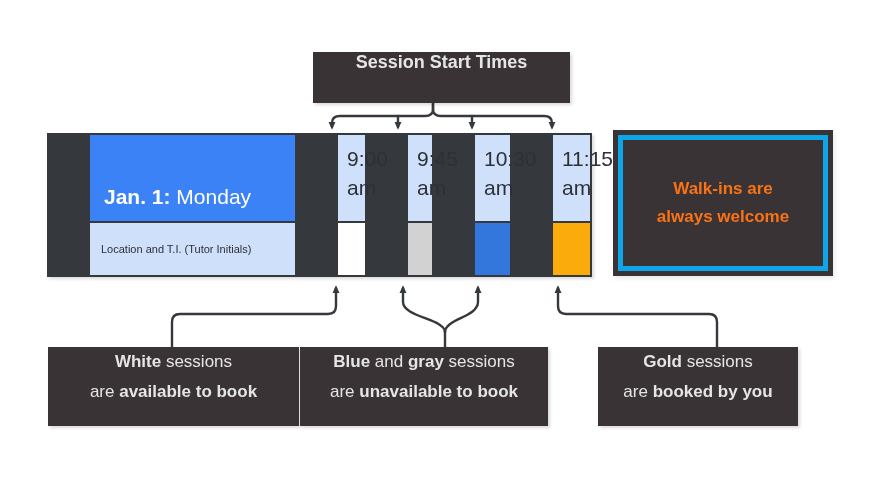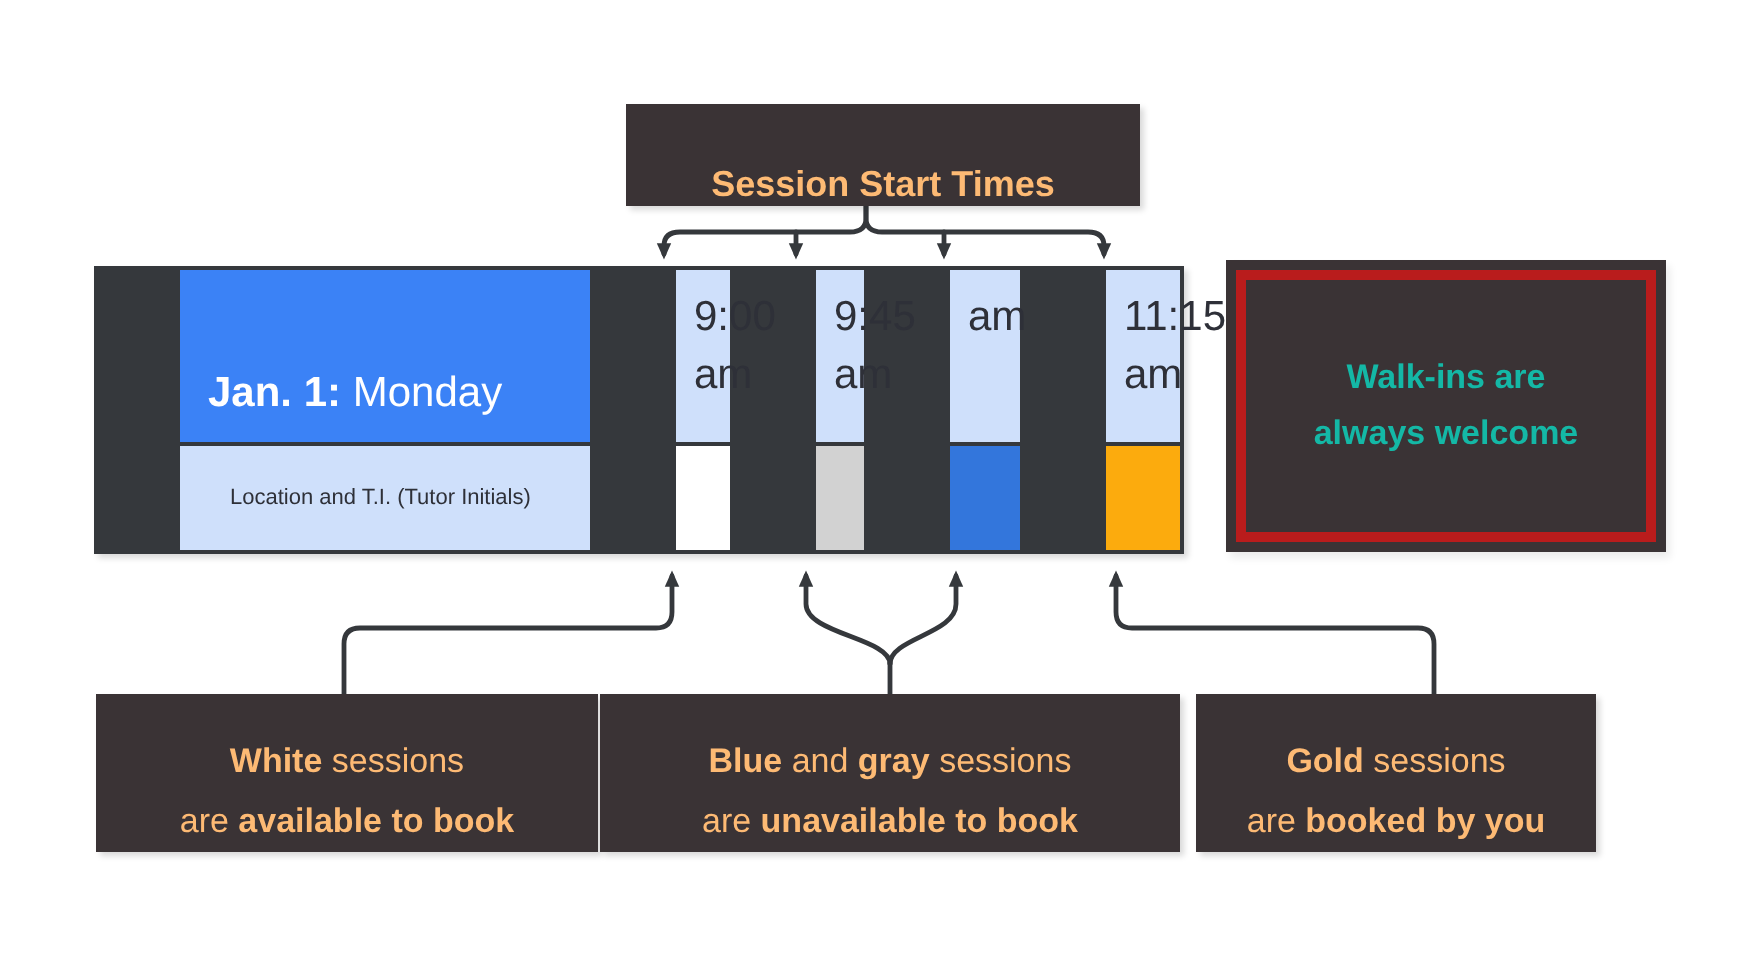--- a/index.html
+++ b/index.html
@@ -4,37 +4,37 @@
 <style>
   html,body{margin:0;padding:0;background:#ffffff;}
   .canvas{
     position:relative;width:880px;height:480px;background:#ffffff;
     font-family:"Liberation Sans", sans-serif;overflow:hidden;
   }
   .connectors{position:absolute;left:0;top:0;width:880px;height:480px;pointer-events:none;}
 
   
   .panel{
-    position:absolute;background:#3a3335;color:#fdba74;
-    display:flex;align-items:flex-end;justify-content:center;text-align:center;
+    position:absolute;background:#3a3335;color:#e5e5e5;
+    display:flex;align-items:flex-start;justify-content:center;text-align:center;
     box-shadow:2px 2px 3px rgba(0,0,0,0.15);
   }
   .title-box{left:313px;top:52px;width:257px;height:51px;font-size:18px;font-weight:bold;}
   .legend-box{top:347px;height:79px;font-size:17px;line-height:30px;}
   .legend-white{left:48px;width:251px;}
-  .legend-bluegray{left:300px;width:290px;}
+  .legend-bluegray{left:300px;width:248px;}
   .legend-gold{left:598px;width:200px;}
   .b{font-weight:bold;}
 
   
   .walkins{
     position:absolute;left:618px;top:135px;width:210px;height:136px;
-    box-sizing:border-box;background:#3a3335;border:5px solid #b91c1c;
+    box-sizing:border-box;background:#3a3335;border:5px solid #0ea5e9;
     box-shadow:0 0 0 5px #3a3335, 2px 3px 4px 5px rgba(0,0,0,0.08);
-    color:#14b8a6;font-size:17px;font-weight:bold;line-height:28px;
+    color:#f97316;font-size:17px;font-weight:bold;line-height:28px;
     display:flex;align-items:center;justify-content:center;text-align:center;
   }
 
   
   .sched{
     position:absolute;left:47px;top:133px;
     display:grid;
     grid-template-columns:246px 68px 65px 76px 78px;
     grid-template-rows:86px 52px;
     gap:2px;padding:2px;background:#35383c;
@@ -44,21 +44,21 @@
   .day-cell{
     background:#3b82f6;color:#ffffff;font-size:21px;
     display:flex;align-items:flex-end;padding:0 0 12px 14px;box-sizing:border-box;
   }
   .time-cell{
     background:#cfe0fb;color:#2e3038;font-size:21px;line-height:29px;
     padding:9px 0 0 9px;box-sizing:border-box;
   }
   .loc-cell{
     background:#cfe0fb;color:#2e3038;font-size:11px;
-    display:flex;align-items:center;padding-left:25px;box-sizing:border-box;
+    display:flex;align-items:center;padding-left:11px;box-sizing:border-box;
   }
   .status-cell{background:#ffffff;}
 </style>
 </head>
 <body>
 
 <div class="canvas">
 
   <svg class="connectors" viewBox="0 0 880 480">
     <defs>
@@ -89,20 +89,21 @@
     </div>
     <div class="cell time-cell">
       <div>9:00</div>
       <div>am</div>
     </div>
     <div class="cell time-cell">
       <div>9:45</div>
       <div>am</div>
     </div>
     <div class="cell time-cell">
+      <div>10:30</div>
       <div>am</div>
     </div>
     <div class="cell time-cell">
       <div>11:15</div>
       <div>am</div>
     </div>
     <div class="cell loc-cell">
       <span>Location and T.I. (Tutor Initials)</span>
     </div>
     <div class="cell status-cell" style="background-color: rgb(255, 255, 255);"></div>

